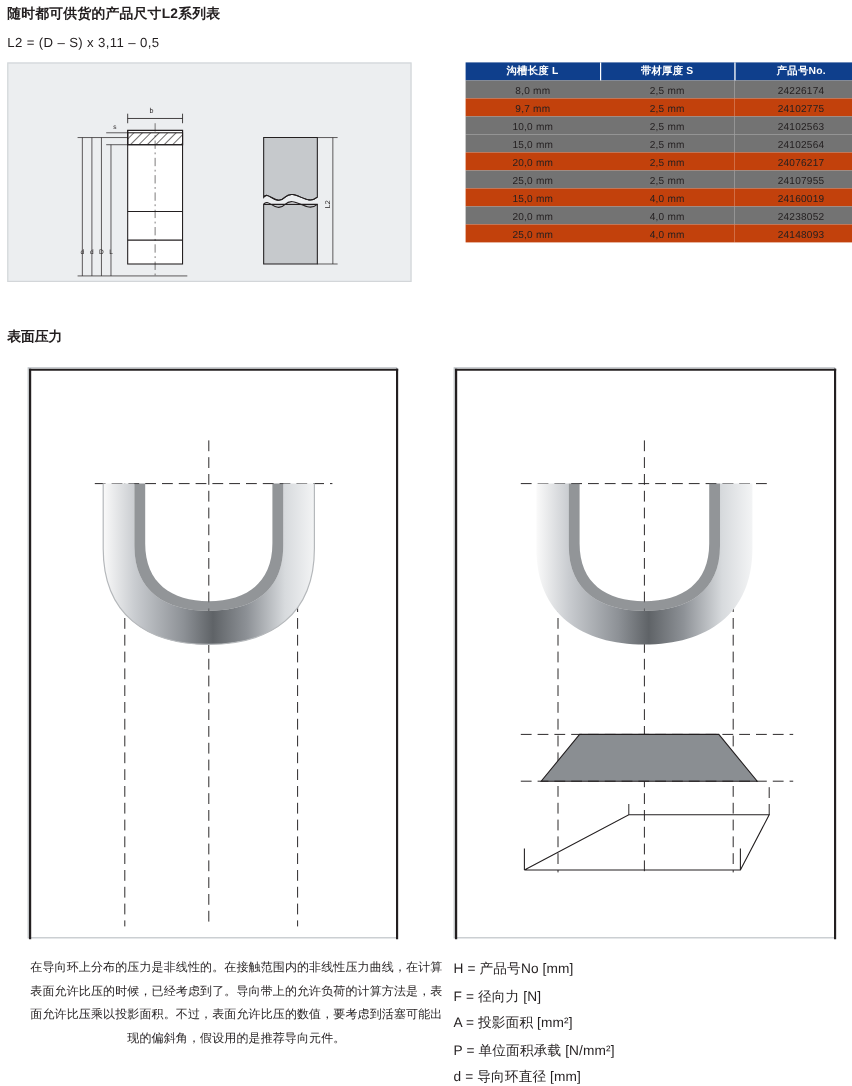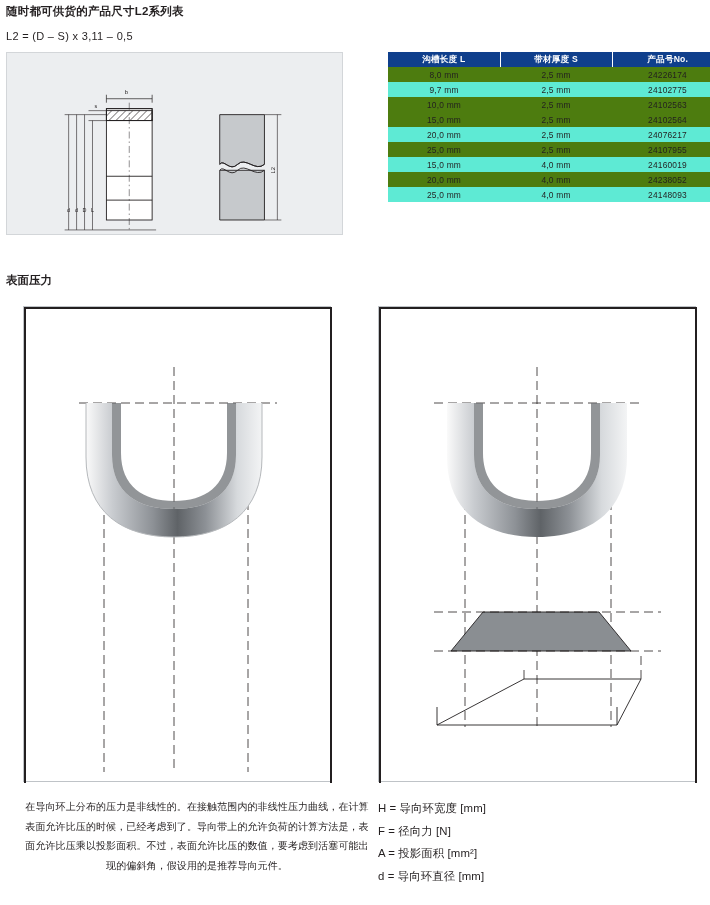--- a/index.html
+++ b/index.html
@@ -68,22 +68,22 @@
   }
   .spec-table th:last-child { border-right: none; }
   .spec-table td {
     height: 15px;
     padding: 0;
     text-align: center;
     color: #231f20;
     font-size: 8.4px;
     letter-spacing: .2px;
   }
-  .spec-table tr.odd td { background: #4d7c0f; }
-  .spec-table tr.even td { background: #5eead4; }
+  .spec-table tr.odd td { background: #737373; }
+  .spec-table tr.even td { background: #c2410c; }
 
   
   .sec-title {
     position: absolute;
     left: 6px;
     top: 273px;
     font-size: 11.5px;
     font-weight: bold;
   }
 
@@ -321,19 +321,20 @@
       <line x1="58" y1="418" x2="58" y2="400" stroke="#231f20" stroke-width="0.9"></line>
       <line x1="238" y1="418" x2="238" y2="400" stroke="#231f20" stroke-width="0.9"></line>
       <line x1="145" y1="372" x2="145" y2="360" stroke="#231f20" stroke-width="0.8" stroke-dasharray="9 5"></line>
       <line x1="262" y1="372" x2="262" y2="344" stroke="#231f20" stroke-width="0.8" stroke-dasharray="9 5"></line>
     </svg>
   </div>
 
   <div class="body-left">在导向环上分布的压力是非线性的。在接触范围内的非线性压力曲线，在计算表面允许比压的时候，已经考虑到了。导向带上的允许负荷的计算方法是，表面允许比压乘以投影面积。不过，表面允许比压的数值，要考虑到活塞可能出现的偏斜角，假设用的是推荐导向元件。</div>
 
   <div class="body-right">
-    <div>H = 导向环宽度 [mm]</div>
+    <div>H = 产品号No [mm]</div>
     <div>F = 径向力 [N]</div>
     <div>A = 投影面积 [mm²]</div>
+    <div>P = 单位面积承载 [N/mm²]</div>
     <div>d = 导向环直径 [mm]</div>
   </div>
 
 </div>
 
 </body></html>

